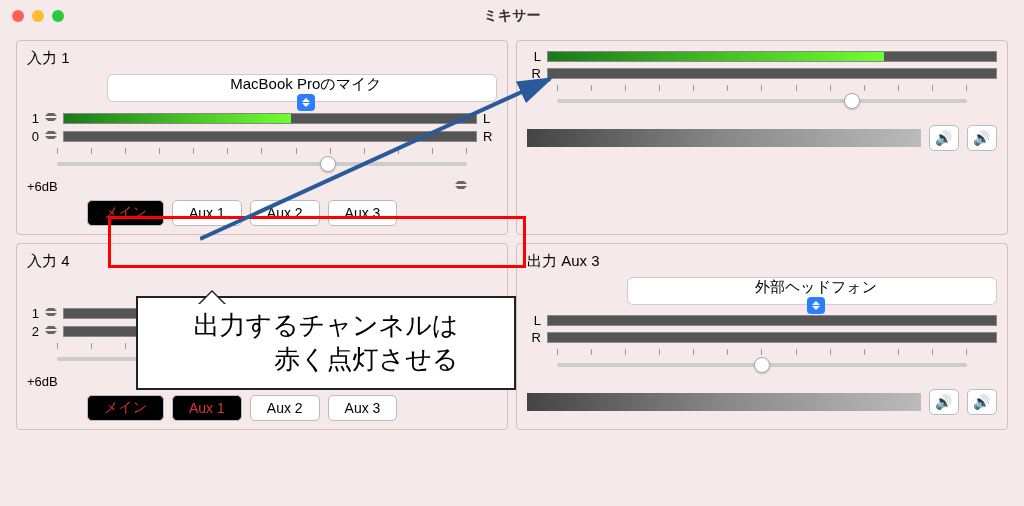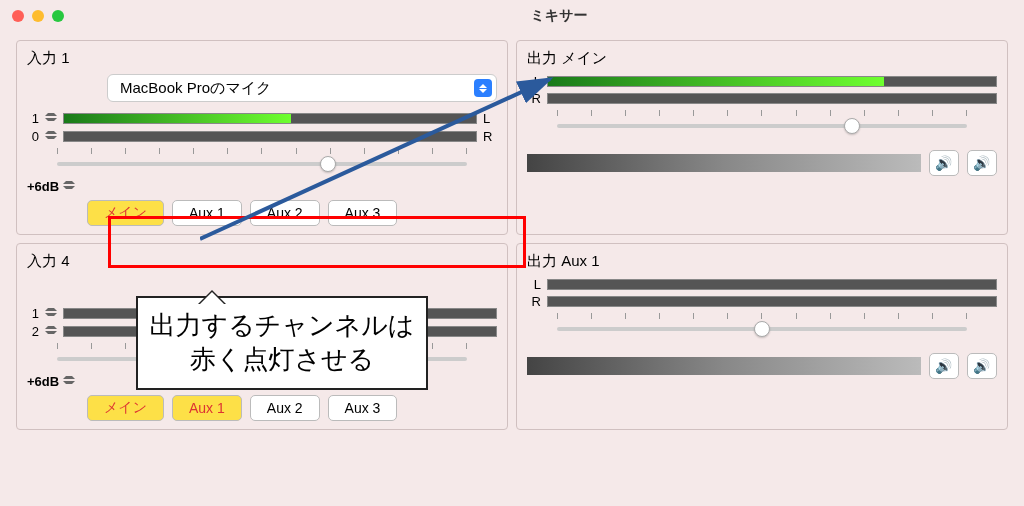--- a/index.html
+++ b/index.html
@@ -1,53 +1,53 @@
 <!DOCTYPE html>
 <html><head>
 <meta charset="utf-8">
 <style>
 * { box-sizing: border-box; margin: 0; padding: 0; font-family: -apple-system, "Hiragino Sans", sans-serif; }
 body { background: #f5e9e9; width: 1024px; height: 506px; overflow: hidden; position: relative; }
 .titlebar { height: 32px; display: flex; align-items: center; padding: 0 12px; position: relative; }
 .traffic { display: flex; gap: 8px; }
 .dot { width: 12px; height: 12px; border-radius: 50%; }
 .dot.red { background: #ff5f57; } .dot.yel { background: #febc2e; } .dot.grn { background: #28c840; }
-.title { position: absolute; left: 50%; transform: translateX(-50%); font-size: 14px; font-weight: 600; color: #333; margin-left: 47px; }
+.title { position: absolute; left: 50%; transform: translateX(-50%); font-size: 14px; font-weight: 600; color: #333; }
 .grid { display: grid; grid-template-columns: 1fr 1fr; gap: 0; padding: 4px 12px; }
 .panel { border: 1px solid #d0c0c0; border-radius: 4px; margin: 4px; padding: 8px 10px; background: #f5e9e9; }
 .panel-title { font-size: 15px; color: #000000; margin-bottom: 6px; }
-.select { display: flex; align-items: center; background: #fff; border: 1px solid #ccc; border-radius: 6px; height: 28px; padding: 0 4px 0 12px; margin: 0 0 8px 80px; }
+.select { display: flex; align-items: center; background: #fff; border: 1px solid #ccc; border-radius: 6px; height: 28px; padding: 0 4px 0 12px; margin: 0 0 8px 80px; flex-direction: column; }
 .out .select { margin-left: 100px; }
 .select span { flex: 1; font-size: 15px; }
 .select .chev { width: 18px; height: 18px; background: #2b7fff; border-radius: 4px; display: flex; flex-direction: column; align-items: center; justify-content: center; gap: 0; }
 .chev::before { content:''; border: 4px solid transparent; border-bottom-color:#fff; margin-bottom:1px; }
 .chev::after { content:''; border: 4px solid transparent; border-top-color:#fff; }
 .meter-row { display: flex; align-items: center; gap: 6px; margin-bottom: 2px; }
 .meter-label-l { width: 12px; font-size: 13px; text-align: right; }
 .stepper { width: 12px; height: 16px; display: flex; flex-direction: column; }
 .stepper::before { content:''; border: 3px solid transparent; border-bottom-color:#666; margin-bottom:2px; }
 .stepper::after { content:''; border: 3px solid transparent; border-top-color:#666; }
 .meter { flex: 1; height: 11px; background: #555; border: 1px solid #888; position: relative; }
 .meter .fill { height: 100%; background: linear-gradient(to right, #1a7a1a, #6fff2f); }
 .meter-label-r { width: 14px; font-size: 13px; }
 .slider-area { position: relative; height: 30px; margin: 4px 30px 0 30px; }
 .ticks { position: absolute; top: 0; left: 0; right: 0; height: 8px; display: flex; justify-content: space-between; }
 .ticks span { width: 1px; height: 6px; background: #999; }
 .track { position: absolute; top: 14px; left: 0; right: 0; height: 4px; background: #ccc; border-radius: 2px; }
 .thumb { position: absolute; top: 8px; width: 16px; height: 16px; background: #fff; border: 1px solid #aaa; border-radius: 50%; box-shadow: 0 1px 2px rgba(0,0,0,.2); transform: translateX(-50%); }
-.gain { text-align: right; font-size: 13px; margin-right: 30px; display: flex; justify-content: flex-start; align-items: center; gap: 4px; font-weight: bold; }
+.gain { text-align: right; font-size: 13px; margin-right: 30px; display: flex; justify-content: space-between; align-items: center; gap: 4px; }
 .routing { display: flex; gap: 8px; margin-top: 6px; padding-left: 60px; }
 .rbtn { background: #fff; border: 1px solid #bbb; border-radius: 5px; padding: 3px 16px; font-size: 14px; cursor: pointer; }
-.rbtn.active { color: #d33; background: #fde047; }
+.rbtn.active { color: #d33; background: #000000; }
 .level-bar { height: 18px; background: linear-gradient(to right, #444, #888, #bbb); margin: 12px 0 0 0; }
 .spkr { width: 30px; height: 26px; background: #fff; border: 1px solid #bbb; border-radius: 5px; display: flex; align-items: center; justify-content: center; font-size: 14px; }
 .out .meter-row .meter-label-l { width: 14px; }
 .out .level-bar { margin-right: 80px; display:inline-block; width: calc(100% - 90px); vertical-align:middle;}
 .highlight-box { position: absolute; border: 3px solid red; left: 108px; top: 216px; width: 418px; height: 52px; pointer-events: none; }
-.callout { position: absolute; left: 136px; top: 296px; width: 292px; height: 94px; background: #fff; border: 2px solid #222; display: flex; align-items: center; justify-content: center; font-size: 26px; text-align: center; line-height: 1.3; }
+.callout { position: absolute; left: 136px; top: 296px; width: 380px; height: 94px; background: #fff; border: 2px solid #222; display: flex; align-items: center; justify-content: center; font-size: 26px; text-align: right; line-height: 1.3; }
 .callout::before { content:''; position:absolute; top:-22px; left:60px; width:0; height:0; border:14px solid transparent; border-bottom-color:#222; }
 .callout::after { content:''; position:absolute; top:-18px; left:62px; width:0; height:0; border:12px solid transparent; border-bottom-color:#fff; }
 .arrow { position: absolute; left: 200px; top: 74px; width: 360px; height: 170px; pointer-events: none; }
 </style>
 </head>
 <body>
 
 <div class="titlebar">
   <div class="traffic">
     <div class="dot red"></div>
@@ -104,21 +104,20 @@
       </div>
     <div class="routing">
       <button class="rbtn active">メイン</button>
       <button class="rbtn">Aux 1</button>
       <button class="rbtn">Aux 2</button>
       <button class="rbtn">Aux 3</button>
     </div>
   </div>
 
   <div class="panel out">
-    <div class="panel-title">出力 メイン</div>
     <div class="meter-row">
       <span class="meter-label-l">L</span>
       <div class="meter">
           <div class="fill" style="width:75%"></div>
         </div>
     </div>
     <div class="meter-row">
       <span class="meter-label-l">R</span>
       <div class="meter"></div>
     </div>
@@ -186,21 +185,25 @@
       </div>
     <div class="routing">
       <button class="rbtn active">メイン</button>
       <button class="rbtn active">Aux 1</button>
       <button class="rbtn">Aux 2</button>
       <button class="rbtn">Aux 3</button>
     </div>
   </div>
 
   <div class="panel out">
-    <div class="panel-title">出力 Aux 1</div>
+    <div class="panel-title">出力 Aux 3</div>
+    <div class="select">
+      <span>外部ヘッドフォン</span>
+      <div class="chev"></div>
+    </div>
     <div class="meter-row">
       <span class="meter-label-l">L</span>
       <div class="meter"></div>
     </div>
     <div class="meter-row">
       <span class="meter-label-l">R</span>
       <div class="meter"></div>
     </div>
     <div class="slider-area">
       <div class="ticks">

